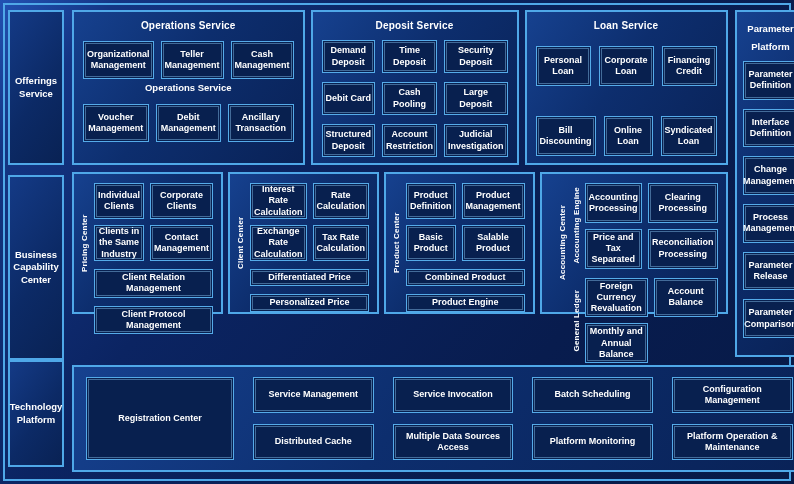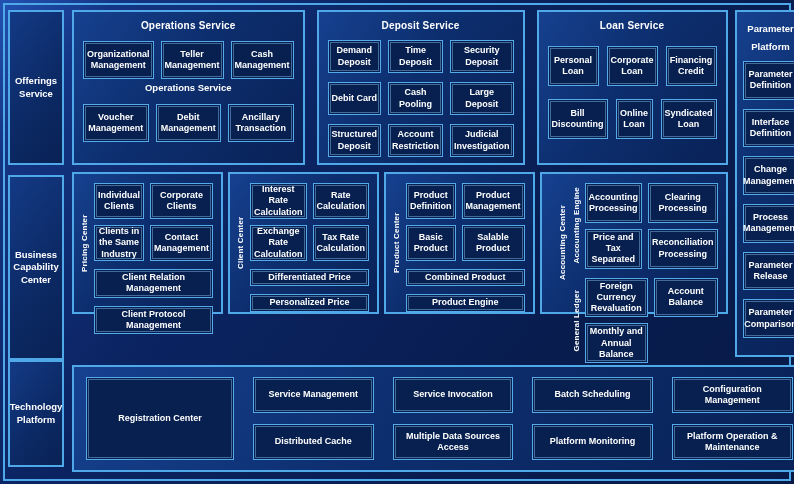--- a/index.html
+++ b/index.html
@@ -29,21 +29,21 @@
     display: flex; align-items: center; justify-content: center; text-align: center;
     padding: 16px;
   }
   .rail-offerings { height: 155px; }
   .rail-business  { height: 185px; margin-top: 10px; }
   .rail-technology{ height: 107px; }
   
   .content { flex: 1; display: flex; flex-direction: column; }
   .upper { display: flex; gap: 7px; height: 347px; }
   .center-stack { flex: 1; display: flex; flex-direction: column; }
-  .row-top { height: 155px; display: flex; gap: 12px; }
+  .row-top { height: 155px; display: flex; gap: 6px; }
   .row-mid { height: 142px; margin-top: 7px; display: flex; gap: 5px; }
   .row-bottom { height: 107px; margin-top: 8px; }
 
   .panel {
     border: 2px solid #4fa8e8;
     background: linear-gradient(125deg, #16418f 0%, #0d2e6e 45%, #092257 100%);
     position: relative;
   }
   .panel-title {
     color: #fff; font-weight: bold; font-size: 10px;
@@ -59,21 +59,21 @@
     text-align: center; padding: 2px 3px;
   }
   
   .svc-panel { flex: 1; }
   .grid3 { display: grid; grid-template-columns: repeat(3, 1fr); padding: 0 9px; }
   .ops-row1 { margin-top: 10px; grid-auto-rows: 38px; gap: 7px; }
   .ops-sub  { color:#fff; font-weight:bold; font-size:9.5px; text-align:center; margin-top:3px; }
   .ops-row2 { margin-top: 11px; grid-auto-rows: 38px; gap: 7px; }
   .dep-grid { margin-top: 9px; grid-auto-rows: 33px; gap: 9px 7px; }
   .loan-row1 { margin-top: 15px; grid-auto-rows: 40px; gap: 8px; }
-  .loan-row2 { margin-top: 13px; grid-auto-rows: 40px; gap: 8px; }
+  .loan-row2 { margin-top: 30px; grid-auto-rows: 40px; gap: 8px; }
   
   .param-panel { width: 72px; display: flex; flex-direction: column; padding: 5px 6px 17px; }
   .param-title { color:#fff; font-weight:bold; font-size:9.5px; text-align:center; line-height:1.9; padding-top:3px; }
   .param-stack { flex:1; display:flex; flex-direction:column; gap:9px; margin-top:5px; }
   .param-stack .box { flex:1; }
   
   .mid-panel { flex: 1; display: flex; padding: 9px 8px 9px 4px; gap: 3px; }
   .mid-panel.acct { flex: 1.08; padding-left: 14px; gap: 1px; }
   .vlabel {
     writing-mode: vertical-rl; transform: rotate(180deg);

